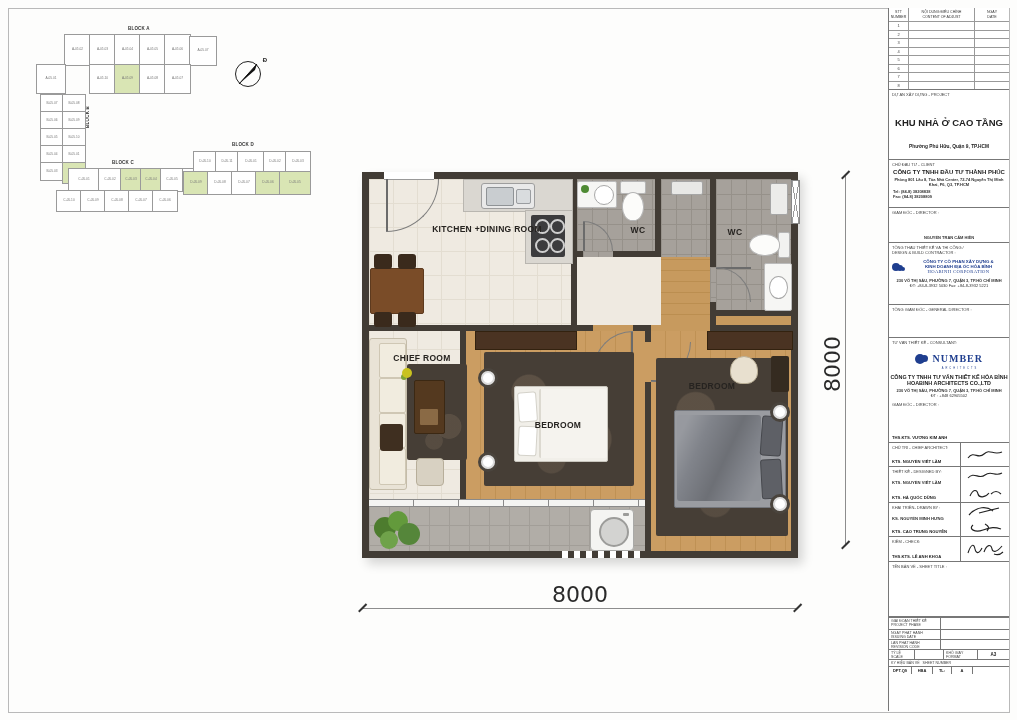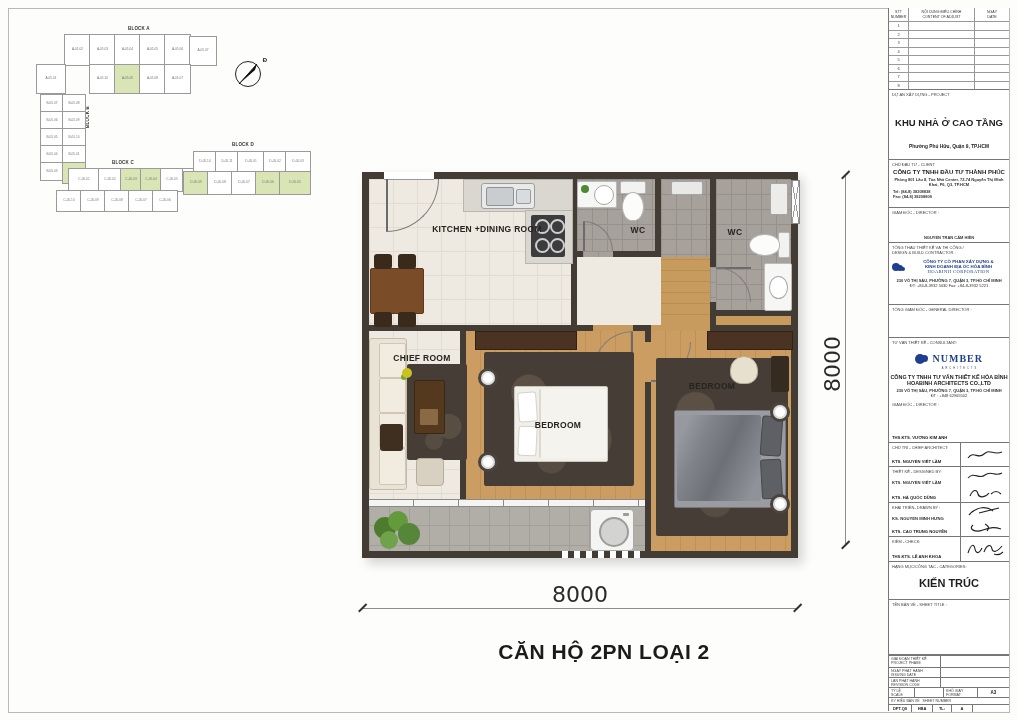--- a/index.html
+++ b/index.html
@@ -273,21 +273,20 @@
   <div class="dim-line" style="left:362px;top:608px;width:436px;height:1px;"></div>
   <div class="tick" style="left:357px;top:607px;"></div>
   <div class="tick" style="left:792px;top:607px;"></div>
   <div class="dim-text" style="left:580px;top:582px;transform:translateX(-50%);">8000</div>
 
   <div class="dim-line" style="left:845px;top:175px;width:1px;height:370px;"></div>
   <div class="tick" style="left:840px;top:174px;"></div>
   <div class="tick" style="left:840px;top:544px;"></div>
   <div class="dim-text" style="left:832px;top:364px;transform:translate(-50%,-50%) rotate(-90deg);">8000</div>
 
-  <div id="plan-title">CĂN HỘ 2PN LOẠI 2</div>
 
   <div id="tblock">
 
     <div class="tb-sec" style="height:82px;">
       <div style="display:flex;height:13px;">
         <div class="rev-c1" style="font-size:3.6px;text-align:center;line-height:1.3;padding-top:2px;box-sizing:border-box;">
           <div>STT</div>
           <div>NUMBER</div>
         </div>
         <div class="rev-c2" style="font-size:3.6px;text-align:center;line-height:1.3;padding-top:2px;box-sizing:border-box;">
@@ -440,24 +439,20 @@
     <div class="tb-sec" style="height:25px;">
       <div class="tb-lbl">KIỂM - CHECK:</div>
       <div class="tb-name">THS.KTS. LÊ ANH KHOA</div>
       <div class="sig-split">
         <svg width="42" height="18" viewBox="0 0 42 18">
             <path d="M4,13 C7,4 10,3 11,9 C12,14 15,14 18,8 M20,12 C23,4 27,4 28,9 C29,13 33,12 38,6 M30,14 Q35,16 39,12" fill="none" stroke="#222" stroke-width="1.1"></path>
           </svg>
       </div>
     </div>
 
-    <div class="tb-sec" style="height:38px;">
-      <div class="tb-lbl">HẠNG MỤC/CÔNG TÁC - CATEGORIES:</div>
-      <div style="font-size:11px;font-weight:bold;text-align:center;margin-top:8px;color:#1d1d1d;">KIẾN TRÚC</div>
-    </div>
 
     <div class="tb-sec" style="height:55px;">
       <div class="tb-lbl">TÊN BẢN VẼ - SHEET TITLE :</div>
     </div>
 
     <div>
       <div class="adm-row" style="height:12px;">
         <div class="adm-lbl vline" style="width:52px;">
             <div>GIAI ĐOẠN THIẾT KẾ</div>
             <div>PROJECT PHASE</div>

